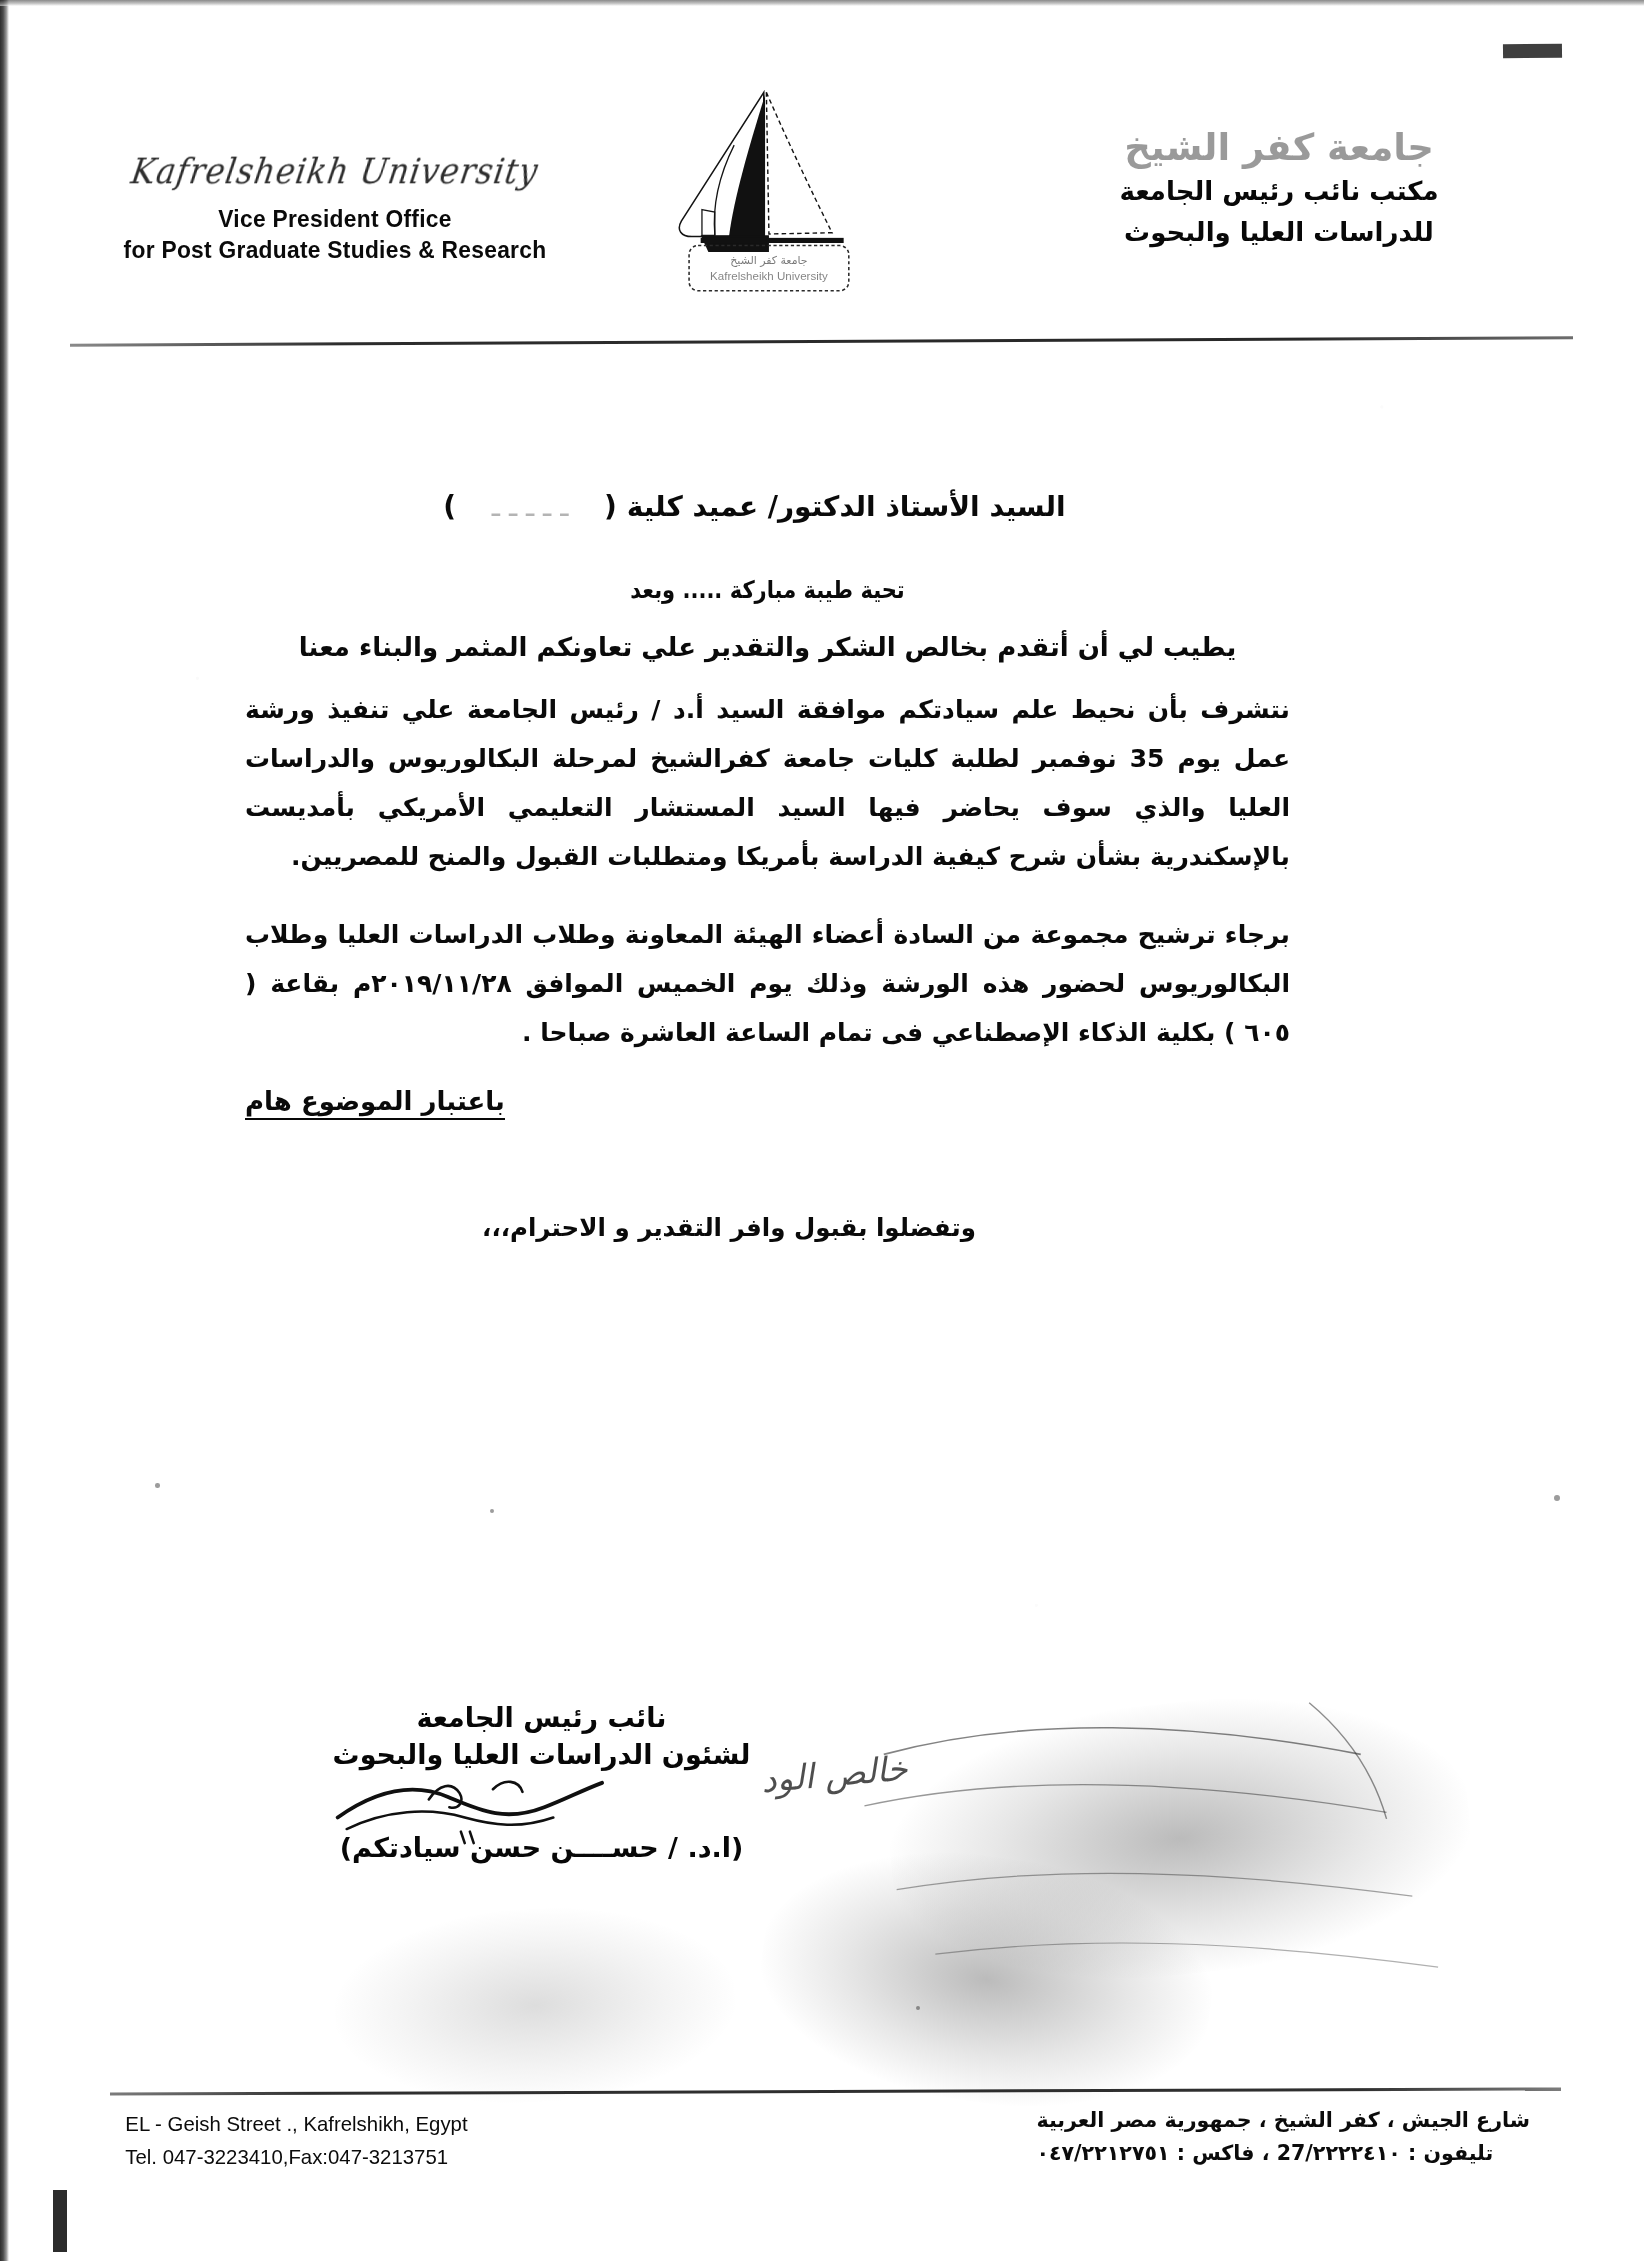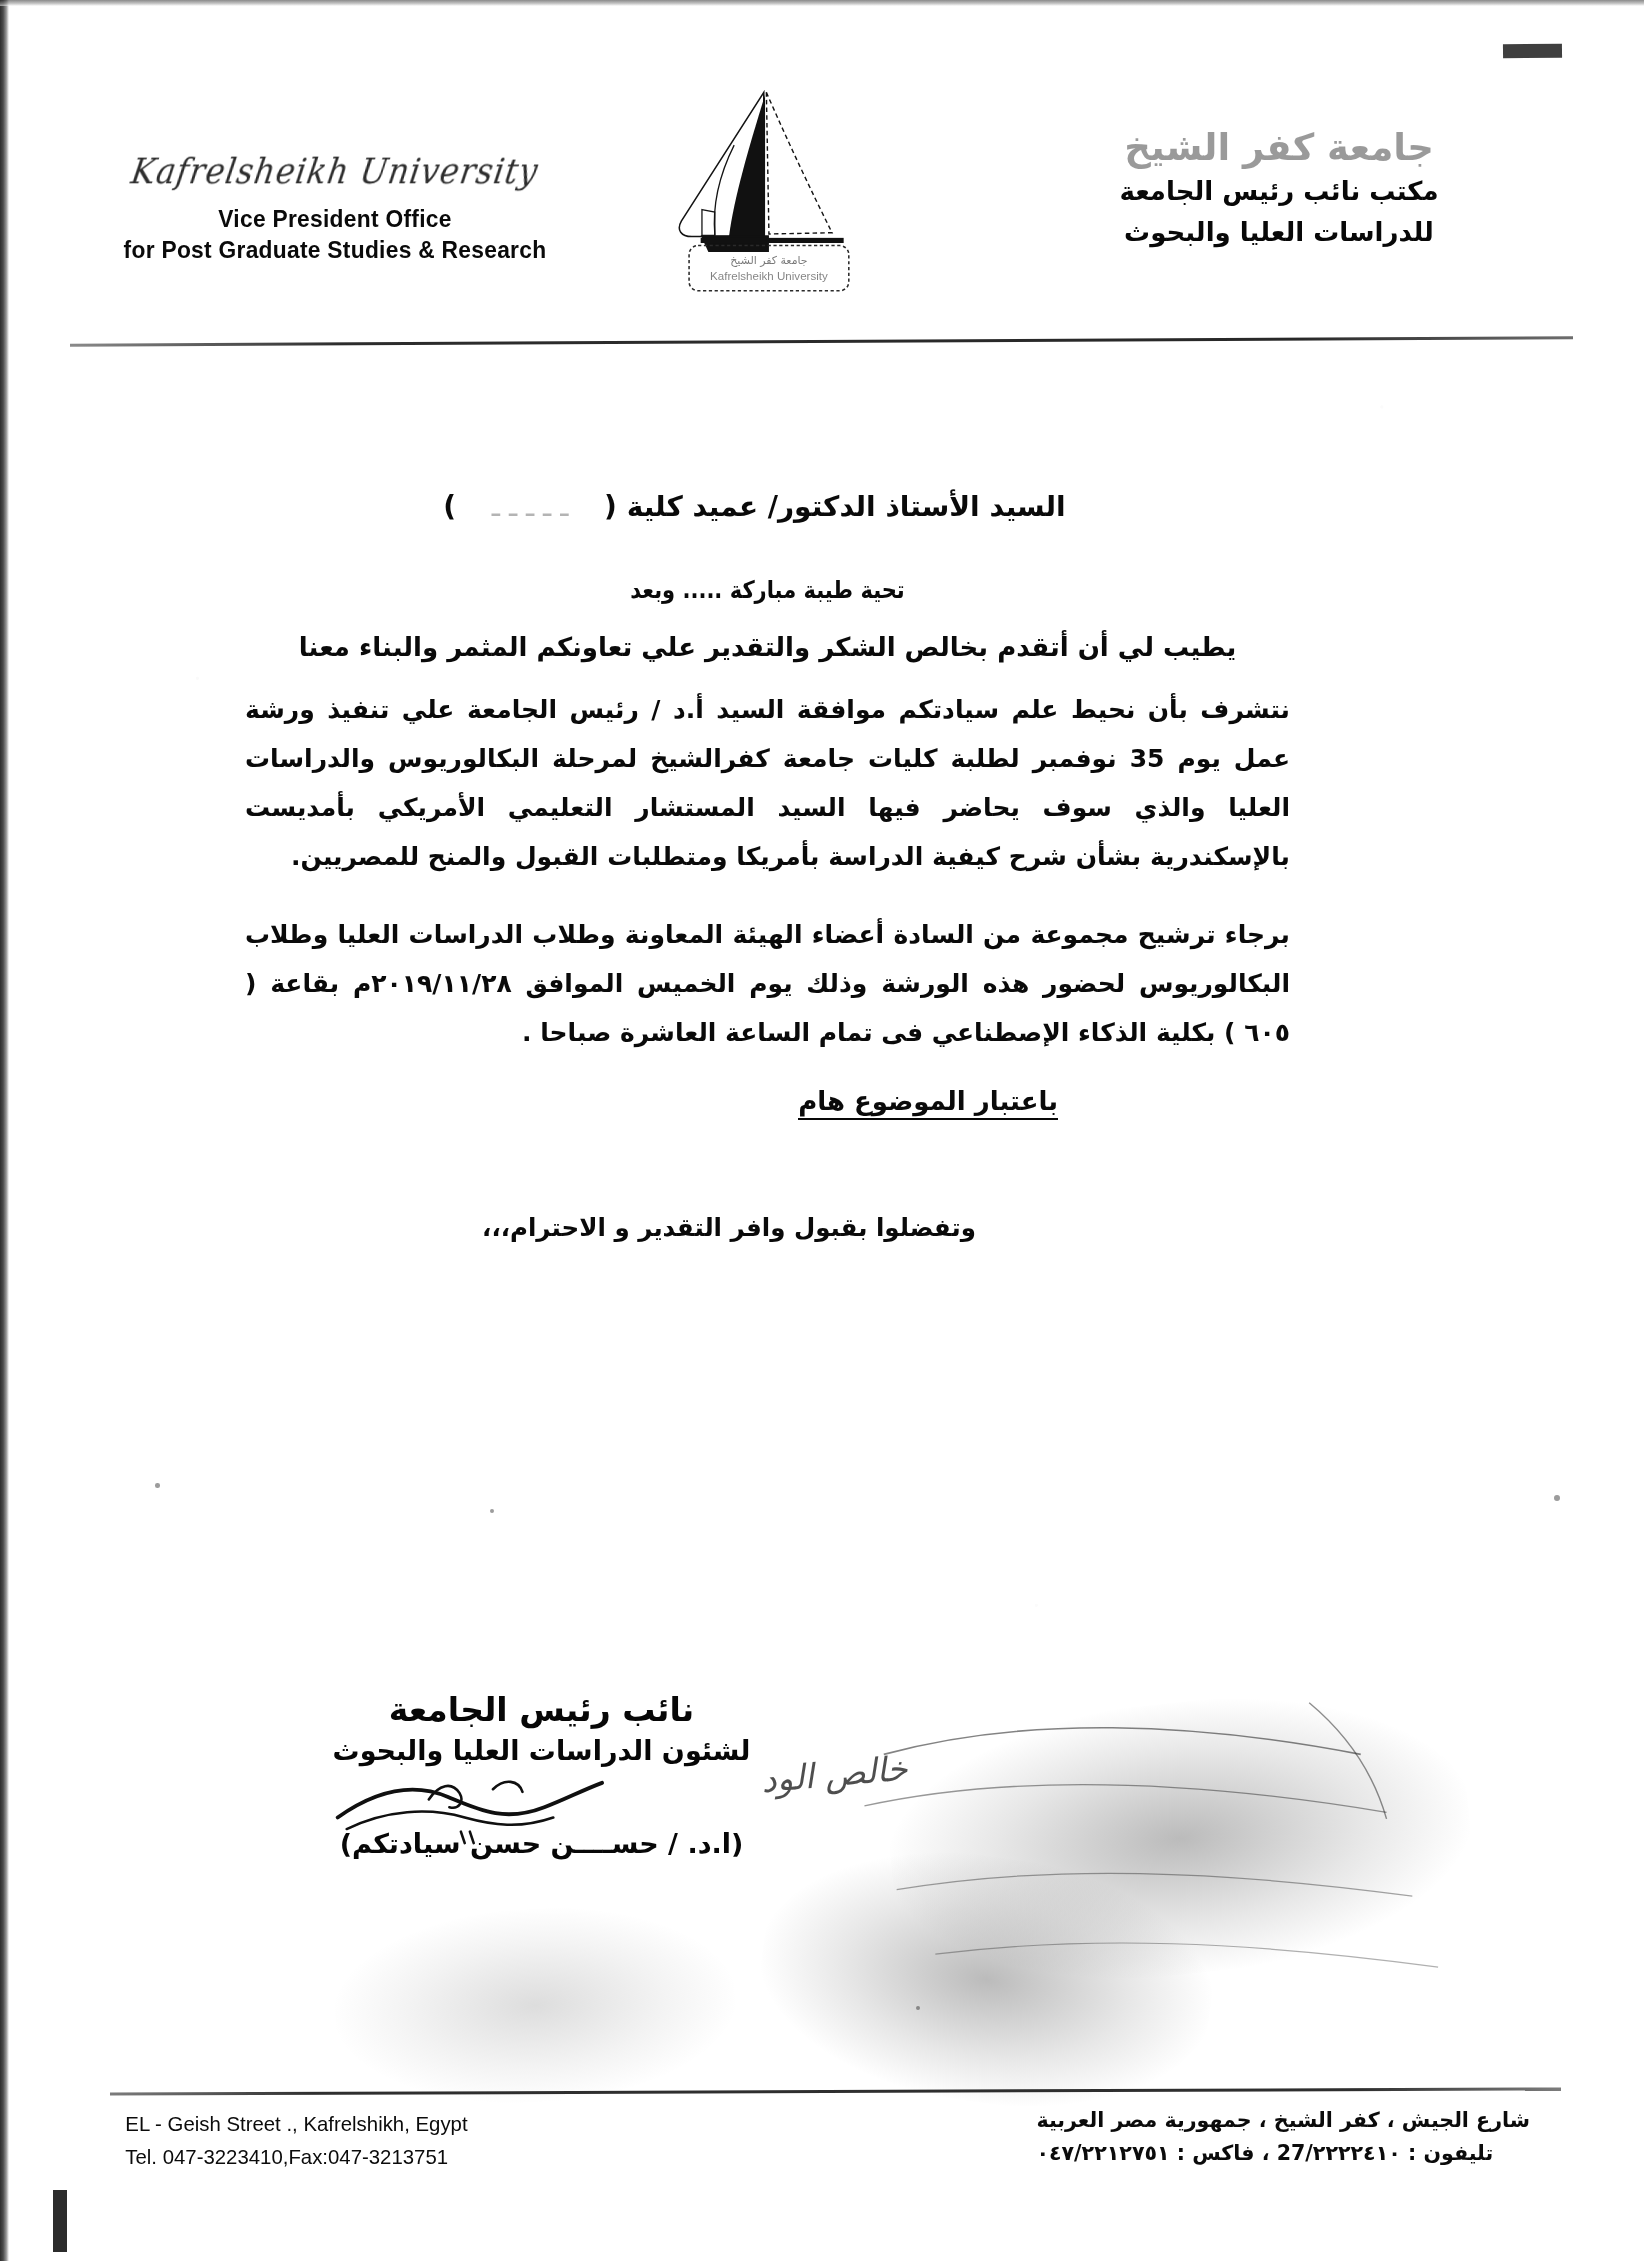--- a/index.html
+++ b/index.html
@@ -184,21 +184,21 @@
     font-size: 25px;
     line-height: 1.95;
     text-align: justify;
     text-align-last: right;
     font-weight: 600;
   }
   .para.p2 { margin-top: 30px; }
 
   .emph {
     margin-top: 28px;
-    text-align: right;
+    text-align: left;
     font-size: 26px;
     font-weight: bold;
     margin-right: 232px;
   }
   .emph span {
     border-bottom: 2.6px solid #080808;
     padding-bottom: 2.6px;
   }
 
   .closing {
@@ -213,21 +213,21 @@
   .signature {
     position: absolute;
     left: 303px; top: 1690px;
     width: 477px;
     direction: rtl;
     text-align: center;
     font-family: "DejaVu Sans", "Liberation Sans", sans-serif;
     font-weight: bold;
     color: #070707;
   }
-  .sig-l1 { font-size: 33px; }
+  .sig-l1 { font-size: 27px; margin-top: 12px; }
   .sig-l2 { font-size: 27px; margin-top: 6.4px; }
   .sig-name { font-size: 27px; margin-top: 62px; letter-spacing: 1.3px; }
 
   .sig-scribble {
     position: absolute;
     left: 332px; top: 1770px;
     width: 277px; height: 77px;
     pointer-events: none;
   }
   .hand-note {

